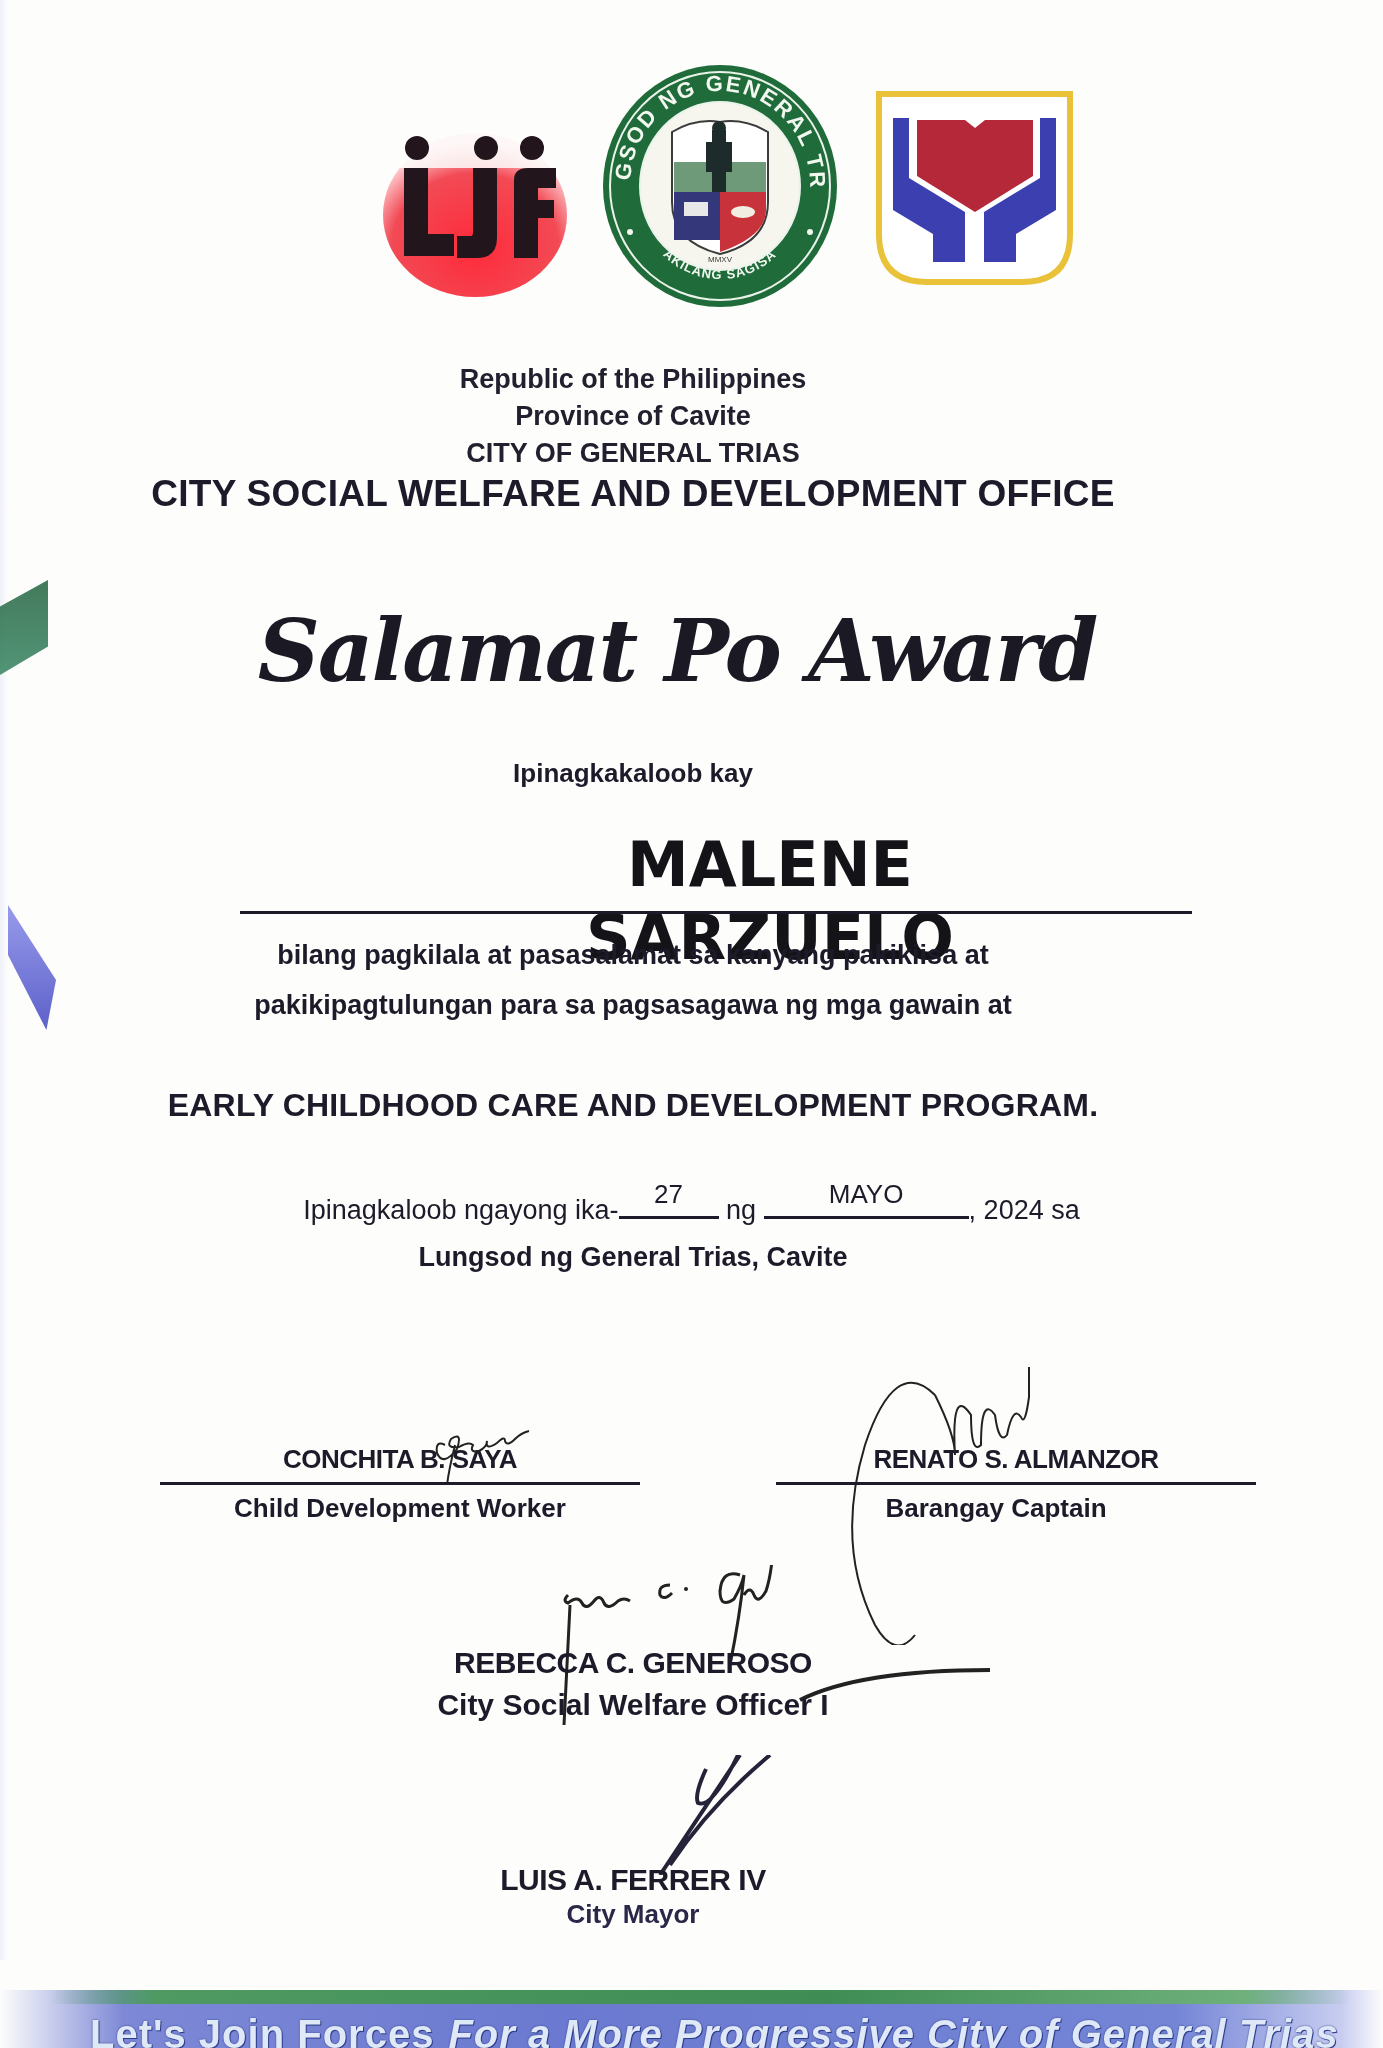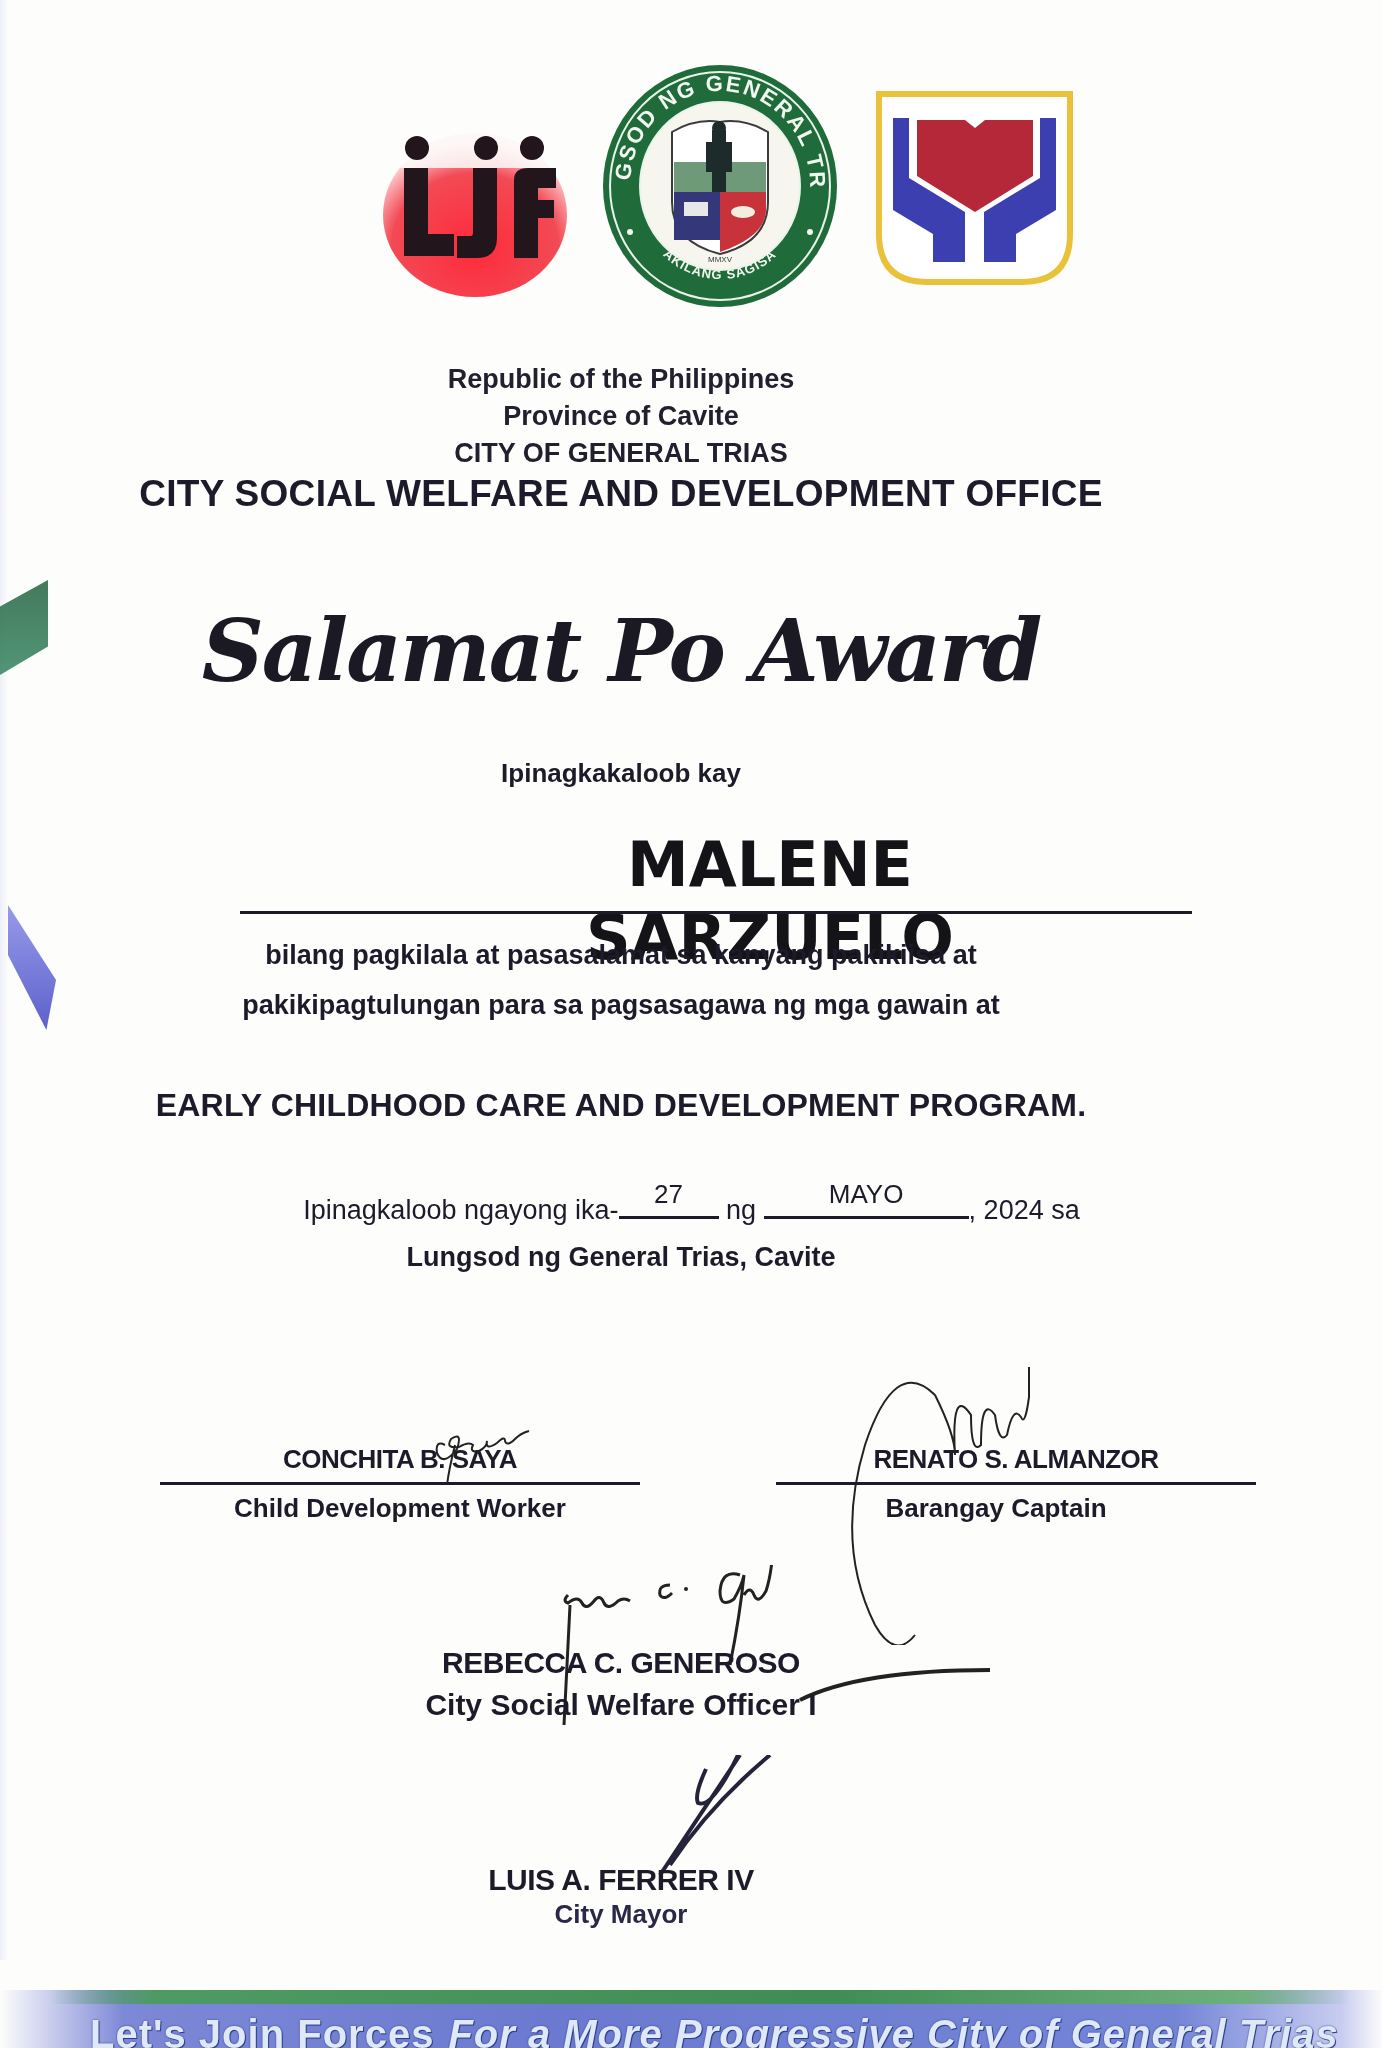--- a/index.html
+++ b/index.html
@@ -29,21 +29,21 @@
     left: 0; top: 0; width: 8px; height: 1960px;
     background: linear-gradient(90deg, #eef0f8, #fdfdfc);
   }
 
   
   .logo-ljf { left: 380px; top: 120px; width: 190px; height: 180px; }
   .logo-seal { left: 600px; top: 62px; width: 240px; height: 248px; }
   .logo-dswd { left: 873px; top: 88px; width: 203px; height: 200px; }
 
   
-  .hdr { left: 16px; width: 1210px; }
+  .hdr { left: 0; width: 1210px; padding-left: 28px; }
   .hdr-line { font-size: 27px; font-weight: bold; line-height: 37px; color: #22202e; }
   .office {
     font-family: Liberation Sans, sans-serif; font-size: 37px; font-weight: bold;
     letter-spacing: 0.3px; color: #1d1b2a;
   }
   .title {
     font-family: "DejaVu Serif", serif; font-style: italic; font-weight: bold;
     font-size: 86px; letter-spacing: -2px; color: #1b1a24;
   }
   .sub { font-size: 26px; font-weight: bold; margin-top: 22px; }
@@ -145,21 +145,21 @@
   </svg>
 </div>
 
 <div class="abs hdr center" style="top:361px;">
   <div class="hdr-line">Republic of the Philippines</div>
   <div class="hdr-line">Province of Cavite</div>
   <div class="hdr-line">CITY OF GENERAL TRIAS</div>
 </div>
 <div class="abs hdr center office" style="top:473px;">CITY SOCIAL WELFARE AND DEVELOPMENT OFFICE</div>
 
-<div class="abs hdr center title" style="top:600px;">Salamat Po Award</div>
+<div class="abs hdr center title" style="top:600px;margin-left:44px;">Salamat Po Award</div>
 
 <div class="abs hdr center sub" style="top:736px;">Ipinagkakaloob kay</div>
 
 <div class="abs center recipient" style="left:440px; width:660px; top:828px;">MALENE SARZUELO</div>
 <div class="abs rule" style="left:240px; width:952px; top:911px;"></div>
 
 <div class="abs hdr center" style="top:930px;">
   <div class="body-line">bilang pagkilala at pasasalamat sa kanyang pakikiisa at</div>
   <div class="body-line">pakikipagtulungan para sa pagsasagawa ng mga gawain at</div>
 </div>

